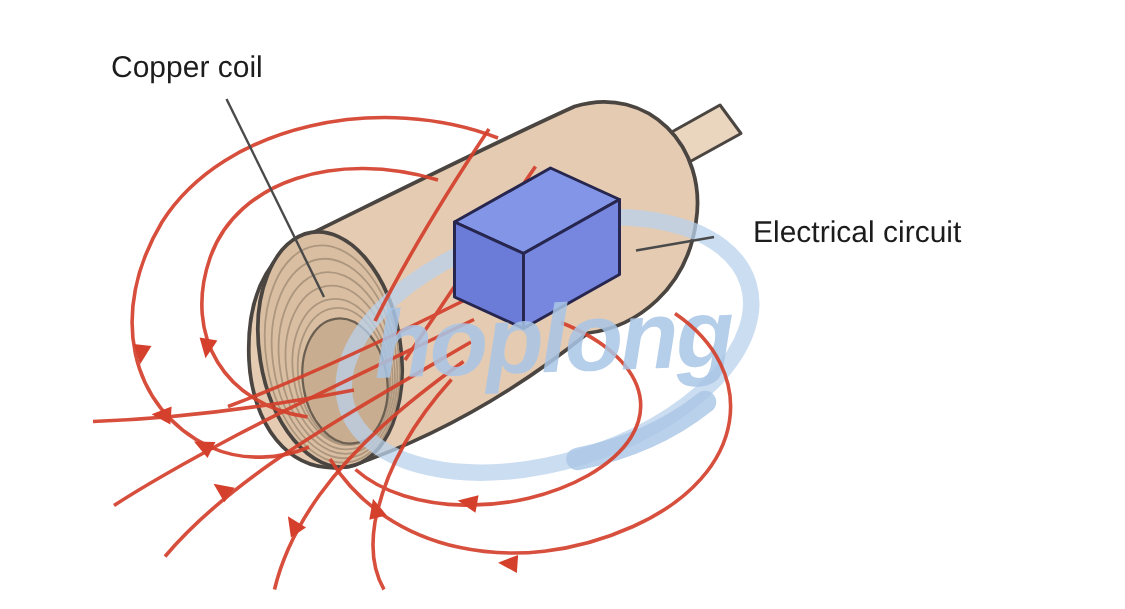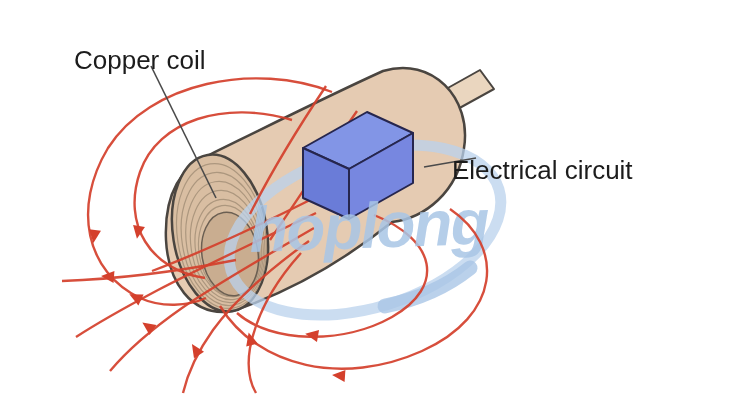--- a/index.html
+++ b/index.html
@@ -2,25 +2,25 @@
 <html><head>
 <meta charset="utf-8">
 <style>
   html,body{margin:0;padding:0;background:#ffffff;}
   #stage{
     position:relative;width:750px;height:406px;background:#ffffff;overflow:hidden;
     font-family:"Liberation Sans", sans-serif;
   }
   #scene{position:absolute;left:0;top:0;}
   .diagram-label{
-    position:absolute;color:#1c1c1c;font-size:26px;line-height:1.1;
-    letter-spacing:0px;white-space:nowrap;margin-top:12px;
+    position:absolute;color:#1c1c1c;font-size:20px;line-height:1.1;
+    letter-spacing:0px;white-space:nowrap;
   }
   #copper-label{left:74px;top:34px;}
-  #electrical-label{left:452px;top:144px;}
+  #electrical-label{left:502px;top:144px;}
   .wm-text{
     font-family:"Liberation Sans", sans-serif;
     font-style:italic;font-weight:bold;font-size:64px;
     fill:#a9c6e6;opacity:0.85;letter-spacing:-2px;
   }
 </style>
 </head>
 <body>
 
 <div id="stage">

